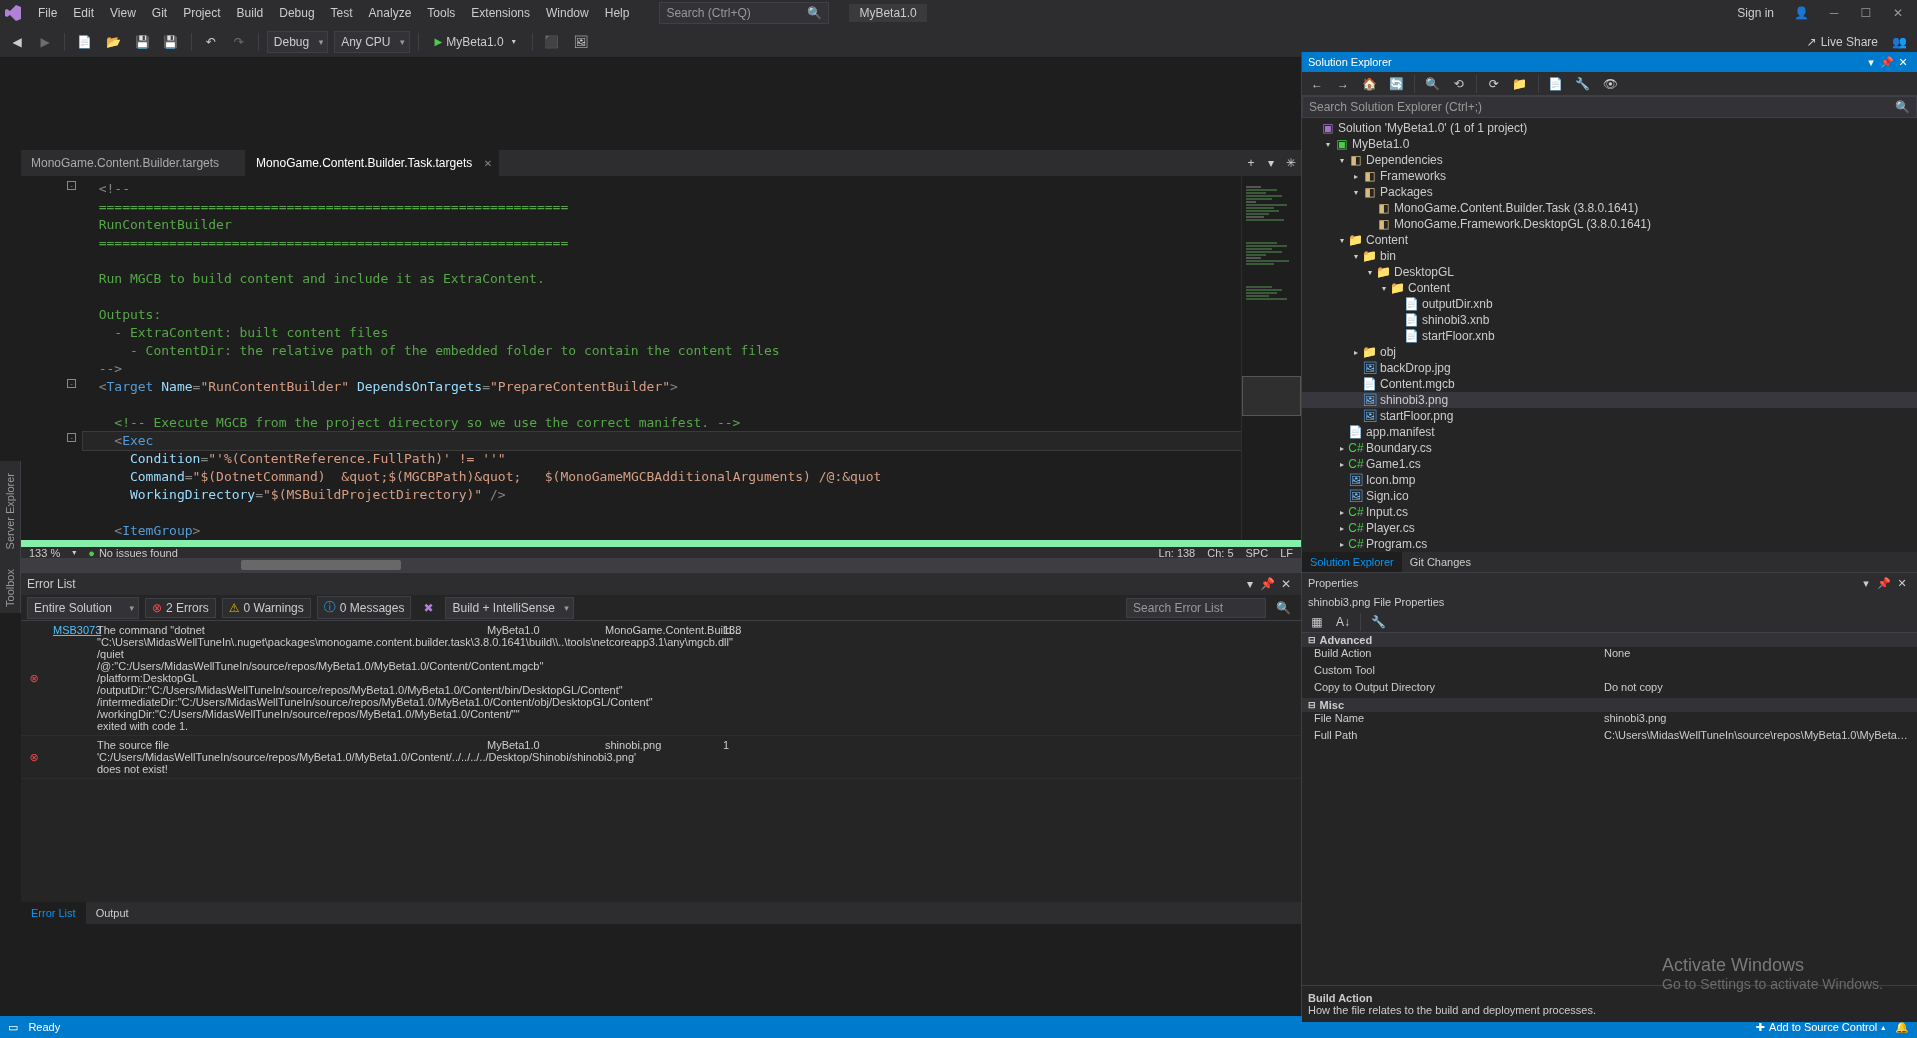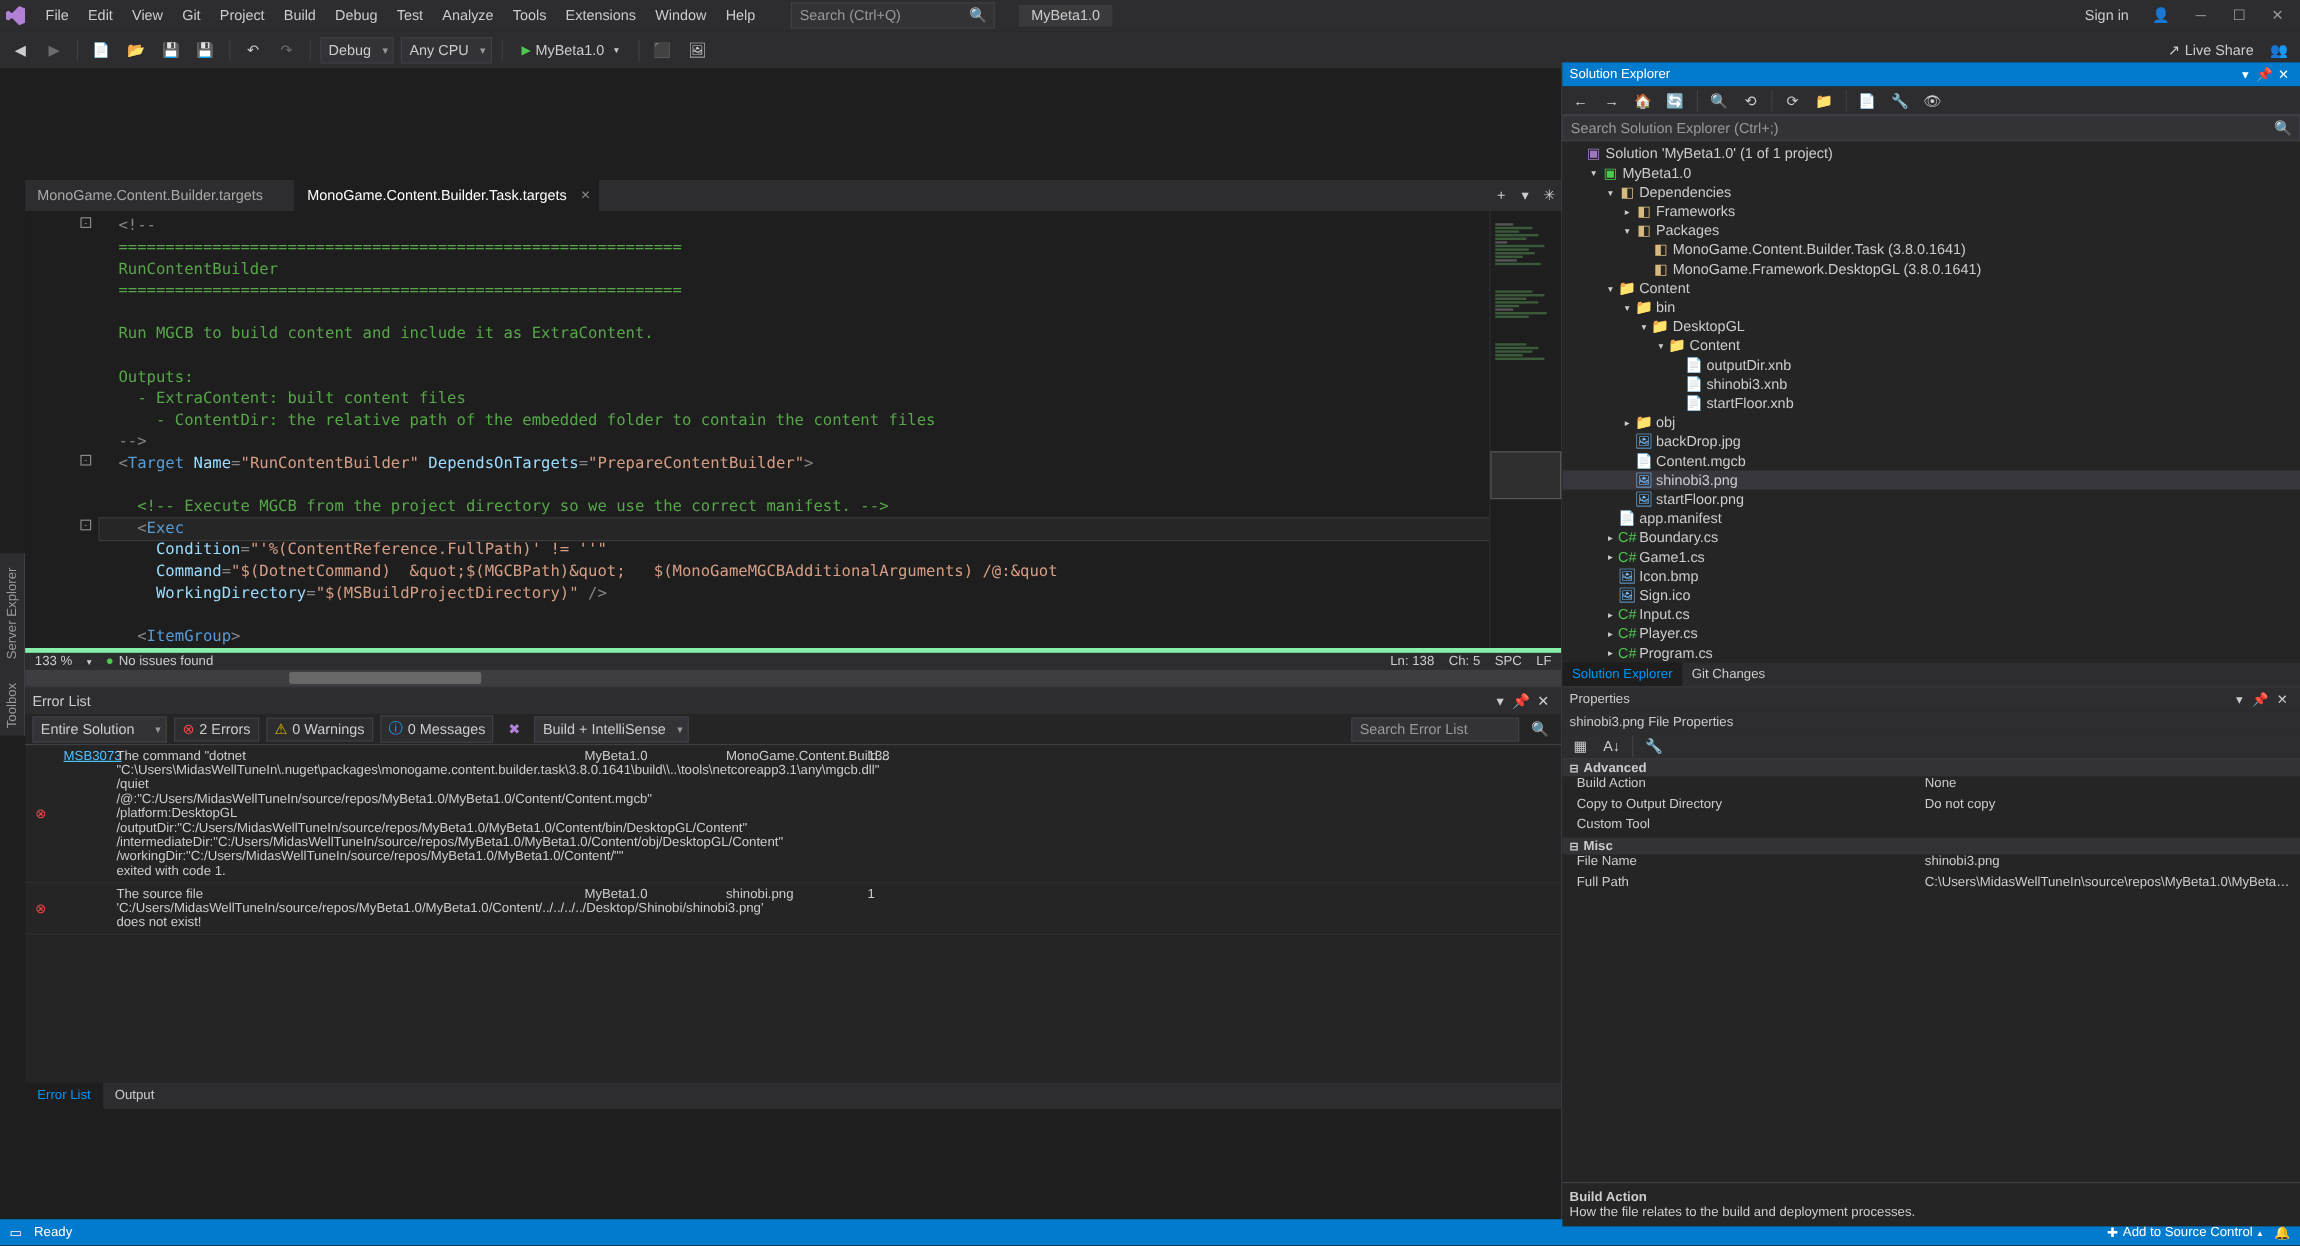--- a/index.html
+++ b/index.html
@@ -211,21 +211,21 @@
   left: 0; right: 0;
   top: 200px;
   height: 40px;
   background: rgba(100,100,100,0.25);
   border: 1px solid #555;
 }
 
 .editor-statusline {
   height: 18px;
   background: #2d2d30;
-  border-top: 4px solid #86efac;
+  border-top: 7px solid #86efac;
   display: flex;
   align-items: center;
   font-size: 11px;
   color: #ccc;
   padding: 0 8px;
   gap: 12px;
 }
 .esl-spacer { flex: 1; }
 .no-issues { display: flex; align-items: center; gap: 4px; }
 .scrolltrack {
@@ -866,40 +866,44 @@
         <span class="tb-sep"></span>
         <span class="tb-btn">🔧</span>
       </div>
       <div class="props-grid" id="props-grid">
           <div class="props-cat"><span style="font-size:9px">⊟</span> Advanced</div>
           <div class="props-row">
             <div class="props-key">Build Action</div>
             <div class="props-val">None</div>
           </div>
           <div class="props-row">
+            <div class="props-key">Custom Tool</div>
+            <div class="props-val"></div>
+          </div>
+          <div class="props-row">
             <div class="props-key">Copy to Output Directory</div>
             <div class="props-val">Do not copy</div>
-          </div>
-          <div class="props-row">
-            <div class="props-key">Custom Tool</div>
-            <div class="props-val"></div>
           </div>
           <div class="props-cat"><span style="font-size:9px">⊟</span> Misc</div>
           <div class="props-row">
             <div class="props-key">File Name</div>
             <div class="props-val">shinobi3.png</div>
           </div>
           <div class="props-row">
             <div class="props-key">Full Path</div>
             <div class="props-val">C:\Users\MidasWellTuneIn\source\repos\MyBeta1.0\MyBeta1.0\Content\sh</div>
           </div>
         </div>
       <div class="props-desc">
         <div class="props-desc-title">Build Action</div>
         <div>How the file relates to the build and deployment processes.</div>
+      </div>
+      <div class="activate-win">
+        <div class="big">Activate Windows</div>
+        <div>Go to Settings to activate Windows.</div>
       </div>
     </div>
   </div>
 </div>
 
 <div class="statusbar">
   <span>▭</span>
   <span>Ready</span>
   <div class="sb-spacer"></div>
   <span class="sb-btn">

